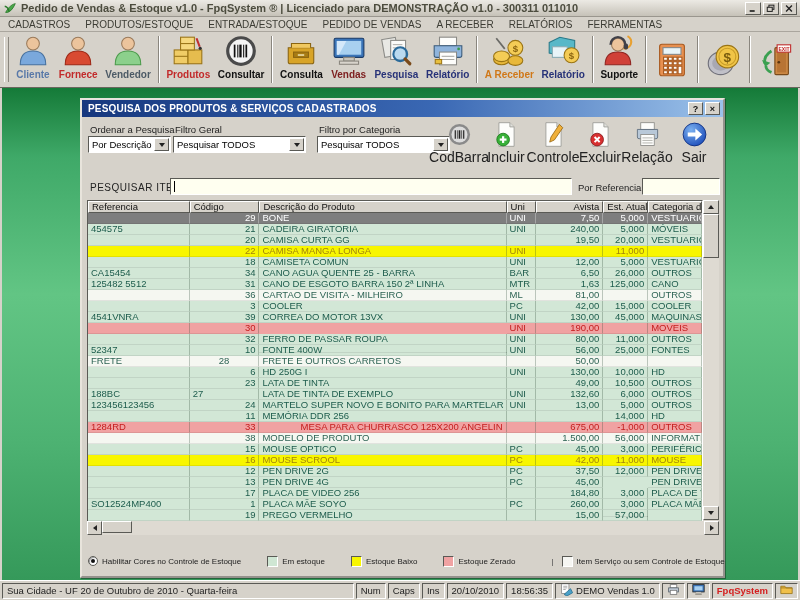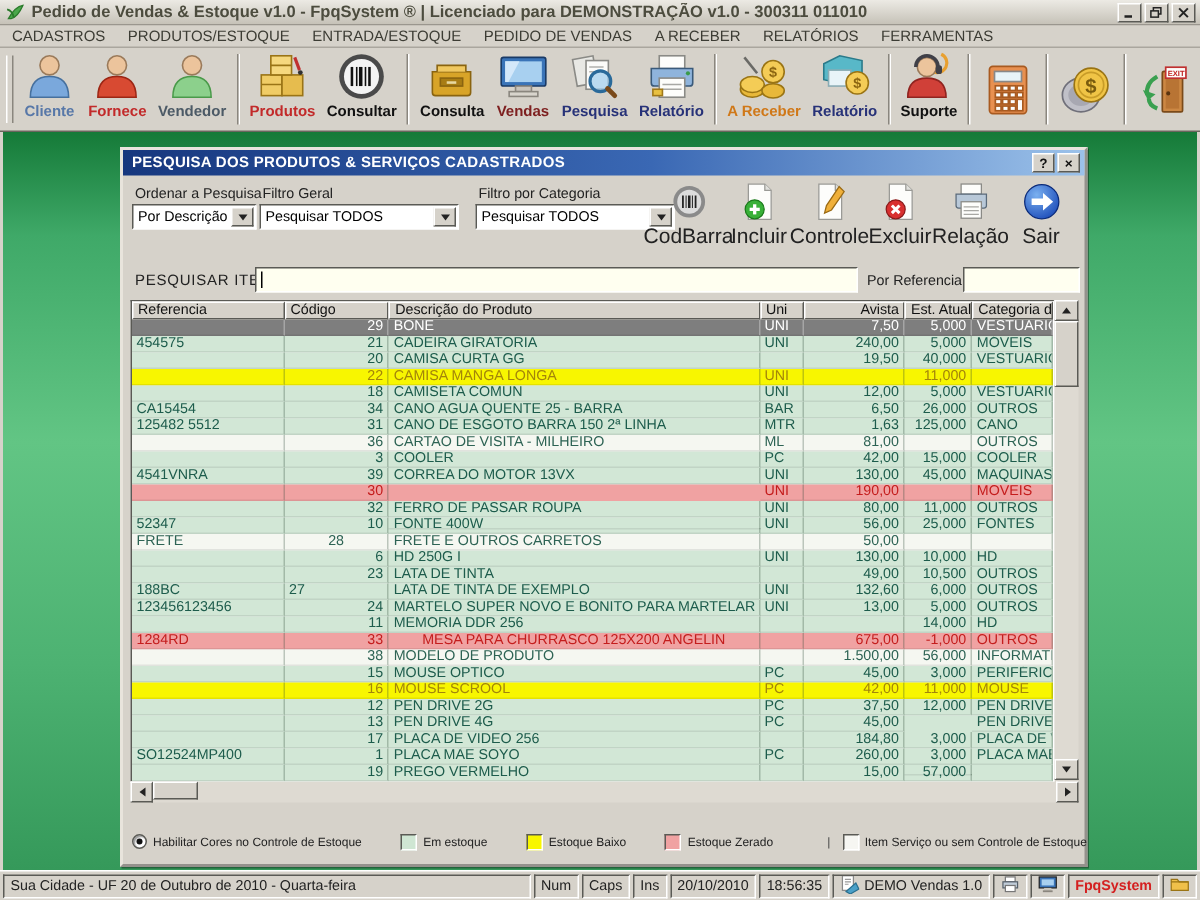--- a/index.html
+++ b/index.html
@@ -452,21 +452,21 @@
                 <div class="cell" style="width: 68px; text-align: right;">240,00</div>
                 <div class="cell" style="width: 45px; text-align: right;">5,000</div>
                 <div class="cell" style="width: 54px; text-align: left;">MÓVEIS</div>
               </div>
               <div class="grow row-green">
                 <div class="cell" style="width: 102px; text-align: left;"></div>
                 <div class="cell" style="width: 70px; text-align: right;">20</div>
                 <div class="cell" style="width: 248px; text-align: left;">CAMISA CURTA GG</div>
                 <div class="cell" style="width: 29px; text-align: left;"></div>
                 <div class="cell" style="width: 68px; text-align: right;">19,50</div>
-                <div class="cell" style="width: 45px; text-align: right;">40,000</div>
+                <div class="cell" style="width: 45px; text-align: right;">20,000</div>
                 <div class="cell" style="width: 54px; text-align: left;">VESTUARIO</div>
               </div>
               <div class="grow row-yellow">
                 <div class="cell" style="width: 102px; text-align: left;"></div>
                 <div class="cell" style="width: 70px; text-align: right;">22</div>
                 <div class="cell" style="width: 248px; text-align: left;">CAMISA MANGA LONGA</div>
                 <div class="cell" style="width: 29px; text-align: left;">UNI</div>
                 <div class="cell" style="width: 68px; text-align: right;"></div>
                 <div class="cell" style="width: 45px; text-align: right;">11,000</div>
                 <div class="cell" style="width: 54px; text-align: left;"></div>
@@ -602,21 +602,21 @@
                 <div class="cell" style="width: 70px; text-align: right;">11</div>
                 <div class="cell" style="width: 248px; text-align: left;">MEMÓRIA DDR 256</div>
                 <div class="cell" style="width: 29px; text-align: left;"></div>
                 <div class="cell" style="width: 68px; text-align: right;"></div>
                 <div class="cell" style="width: 45px; text-align: right;">14,000</div>
                 <div class="cell" style="width: 54px; text-align: left;">HD</div>
               </div>
               <div class="grow row-pink">
                 <div class="cell" style="width: 102px; text-align: left;">1284RD</div>
                 <div class="cell" style="width: 70px; text-align: right;">33</div>
-                <div class="cell" style="width: 248px; text-align: center;">MESA PARA CHURRASCO 125X200 ANGELIN</div>
+                <div class="cell" style="width: 248px; text-align: right;">MESA PARA CHURRASCO 125X200 ANGELIN</div>
                 <div class="cell" style="width: 29px; text-align: left;"></div>
                 <div class="cell" style="width: 68px; text-align: right;">675,00</div>
                 <div class="cell" style="width: 45px; text-align: right;">-1,000</div>
                 <div class="cell" style="width: 54px; text-align: left;">OUTROS</div>
               </div>
               <div class="grow row-white">
                 <div class="cell" style="width: 102px; text-align: left;"></div>
                 <div class="cell" style="width: 70px; text-align: right;">38</div>
                 <div class="cell" style="width: 248px; text-align: left;">MODELO DE PRODUTO</div>
                 <div class="cell" style="width: 29px; text-align: left;"></div>

